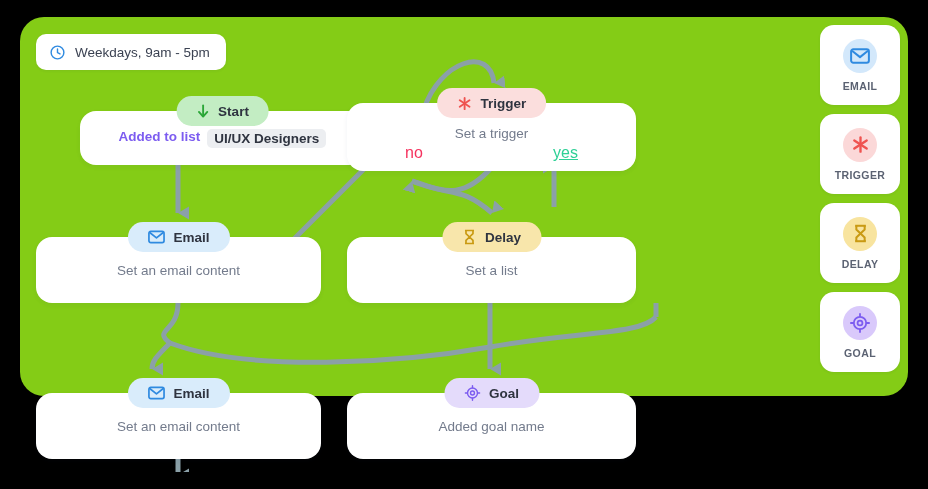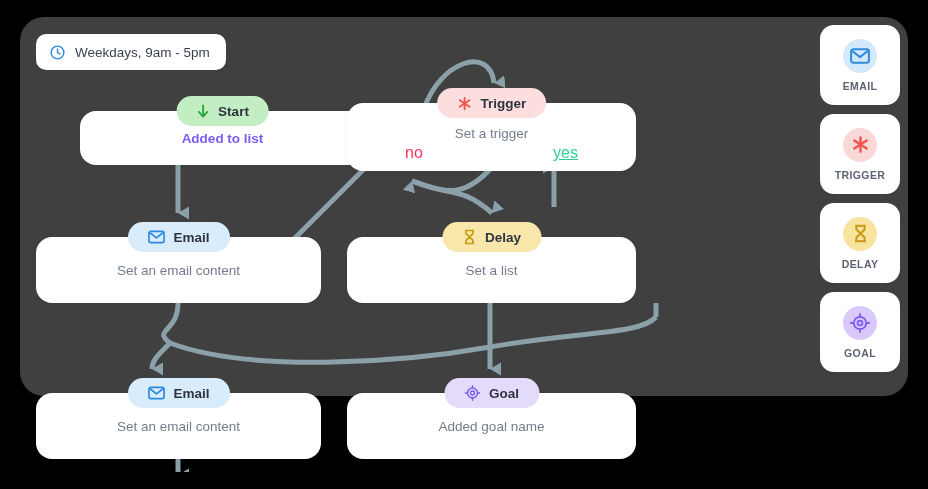--- a/index.html
+++ b/index.html
@@ -23,21 +23,21 @@
     background: #000000;
   }
 
   
   .canvas {
     position: absolute;
     left: 20px;
     top: 17px;
     width: 888px;
     height: 379px;
-    background: #404040;
+    background: #84cc16;
     border-radius: 24px;
   }
 
   .edges-layer {
     position: absolute;
     left: 0;
     top: 0;
     width: 888px;
     height: 455px;
     pointer-events: none;
@@ -248,20 +248,21 @@
           <span>
             <svg width="13" height="15" viewBox="0 0 14 16" fill="none" stroke="#2aa636" stroke-width="2" stroke-linecap="round" stroke-linejoin="round">
               <path d="M7 1.5 L7 13"></path>
               <path d="M2.5 8.5 L7 13.5 L11.5 8.5"></path>
             </svg>
           </span>
           <span>Start</span>
         </div>
         <div class="start-line">
           <span class="added">Added to list</span>
+          <span class="list-chip">UI/UX Designers</span>
         </div>
       </div>
     </div>
 
     <div class="node" style="left:327px; top:86px; width:289px; height:68px;">
       <div class="node-body">
         <div class="node-chip chip-trigger">
           <span>
             <svg width="15" height="15" viewBox="0 0 16 16" fill="none" stroke="#ef5350" stroke-width="2" stroke-linecap="round">
               <path d="M8 2 L8 14"></path>

